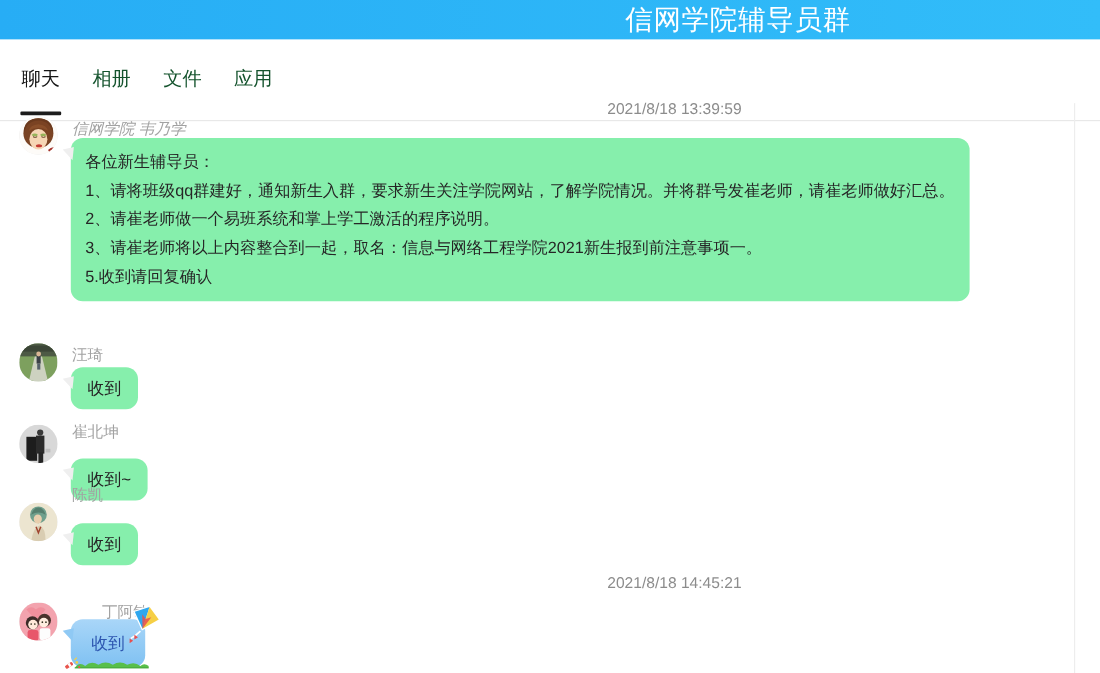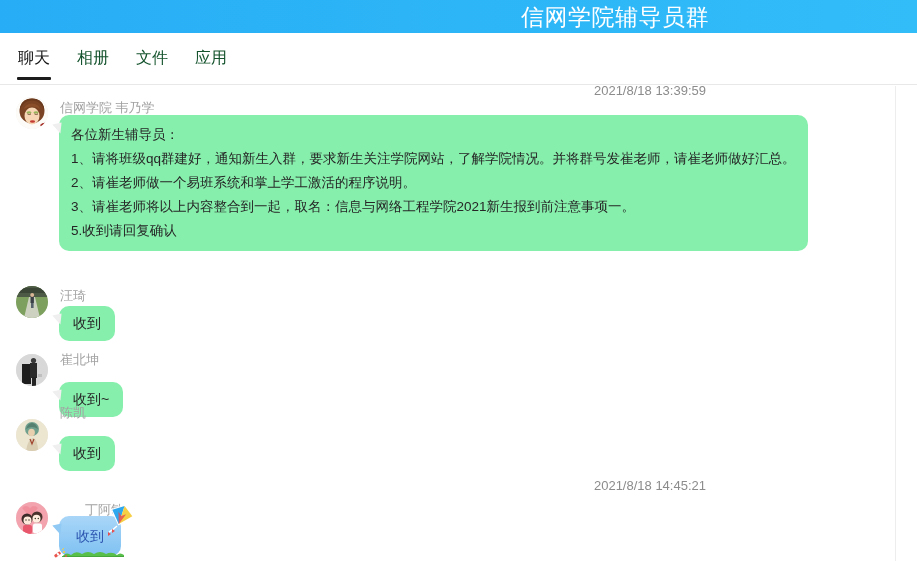--- a/index.html
+++ b/index.html
@@ -15,21 +15,21 @@
     position:absolute; top:0; left:0; right:0; height:33px;
     background:linear-gradient(90deg,#27adf5 0%,#32bdf9 100%);
   }
   .header .title {
     position:absolute; left:615px; top:50%; transform:translate(-50%,-50%);
     color:#ffffff; font-size:23px; letter-spacing:0.5px; white-space:nowrap;
   }
 
   
   .tabbar {
-    position:absolute; top:33px; left:0; right:0; height:52px;
+    position:absolute; top:33px; left:0; right:0; height:68px;
     background:#ffffff; border-bottom:1px solid #e8e8e8;
     display:flex; align-items:flex-end; padding-left:18px;
   }
   .tab {
     position:relative; height:100%; display:flex; align-items:center;
     font-size:16px; color:#14532d; margin-right:27px; cursor:pointer; white-space:nowrap;
   }
   .tab.active { color:#151515; }
   .tab.active::after {
     content:""; position:absolute; left:-1px; right:-1px; bottom:4px;
@@ -41,21 +41,21 @@
     transform:rotate(45deg);
   }
 
   
   .right-divider {
     position:absolute; top:86px; bottom:0; left:895px; width:1px; background:#ededed;
   }
 
   
   .ts {
-    position:absolute; width:200px; left:506px; text-align:right;
+    position:absolute; width:200px; left:506px; text-align:left;
     font-size:13px; color:#8c8c8c; white-space:nowrap;
   }
 
   
   .avatar {
     position:absolute; left:16px; width:32px; height:32px;
     border-radius:50%; overflow:hidden; cursor:pointer; background:#eee;
   }
   .avatar svg { display:block; }
   .sender {
@@ -124,21 +124,21 @@
       <path d="M4 14 Q6 4 16 3.5 Q26 4 28 14 L28 10 Q26 1.5 16 1.5 Q6 1.5 4 10 Z" fill="#6b3a1e"></path>
       <path d="M8 12 Q9 7 16 6.5 Q23 7 24 12 Q20 9.5 16 9.5 Q12 9.5 8 12 Z" fill="#8a4f2a"></path>
       <path d="M11 16 q2 -1.6 4 0" stroke="#97b45a" stroke-width="2" fill="none"></path>
       <path d="M18 16 q2 -1.6 4 0" stroke="#97b45a" stroke-width="2" fill="none"></path>
       <path d="M11.5 17 q1.8 1 3.5 0" stroke="#5d3a22" stroke-width="0.8" fill="none"></path>
       <path d="M18.5 17 q1.8 1 3.5 0" stroke="#5d3a22" stroke-width="0.8" fill="none"></path>
       <ellipse cx="16.5" cy="24.5" rx="2.6" ry="1.3" fill="#c43b34"></ellipse>
       <path d="M24 28 q2 2 0 4 l6 0 0 -6 q-3 -1 -6 2 Z" fill="#a33028"></path>
     </svg>
   </div>
-  <div class="sender" style="top:99px;">信网学院 韦乃学</div>
+  <div class="sender" style="top:99px;font-style:italic;">信网学院 韦乃学</div>
   <div class="bubble large" style="top:115px;">
     <div class="line">各位新生辅导员：</div>
     <div class="line">1、请将班级qq群建好，通知新生入群，要求新生关注学院网站，了解学院情况。并将群号发崔老师，请崔老师做好汇总。</div>
     <div class="line">2、请崔老师做一个易班系统和掌上学工激活的程序说明。</div>
     <div class="line">3、请崔老师将以上内容整合到一起，取名：信息与网络工程学院2021新生报到前注意事项一。</div>
     <div class="line">5.收到请回复确认</div>
   </div>
 </div>
 
 <div>

